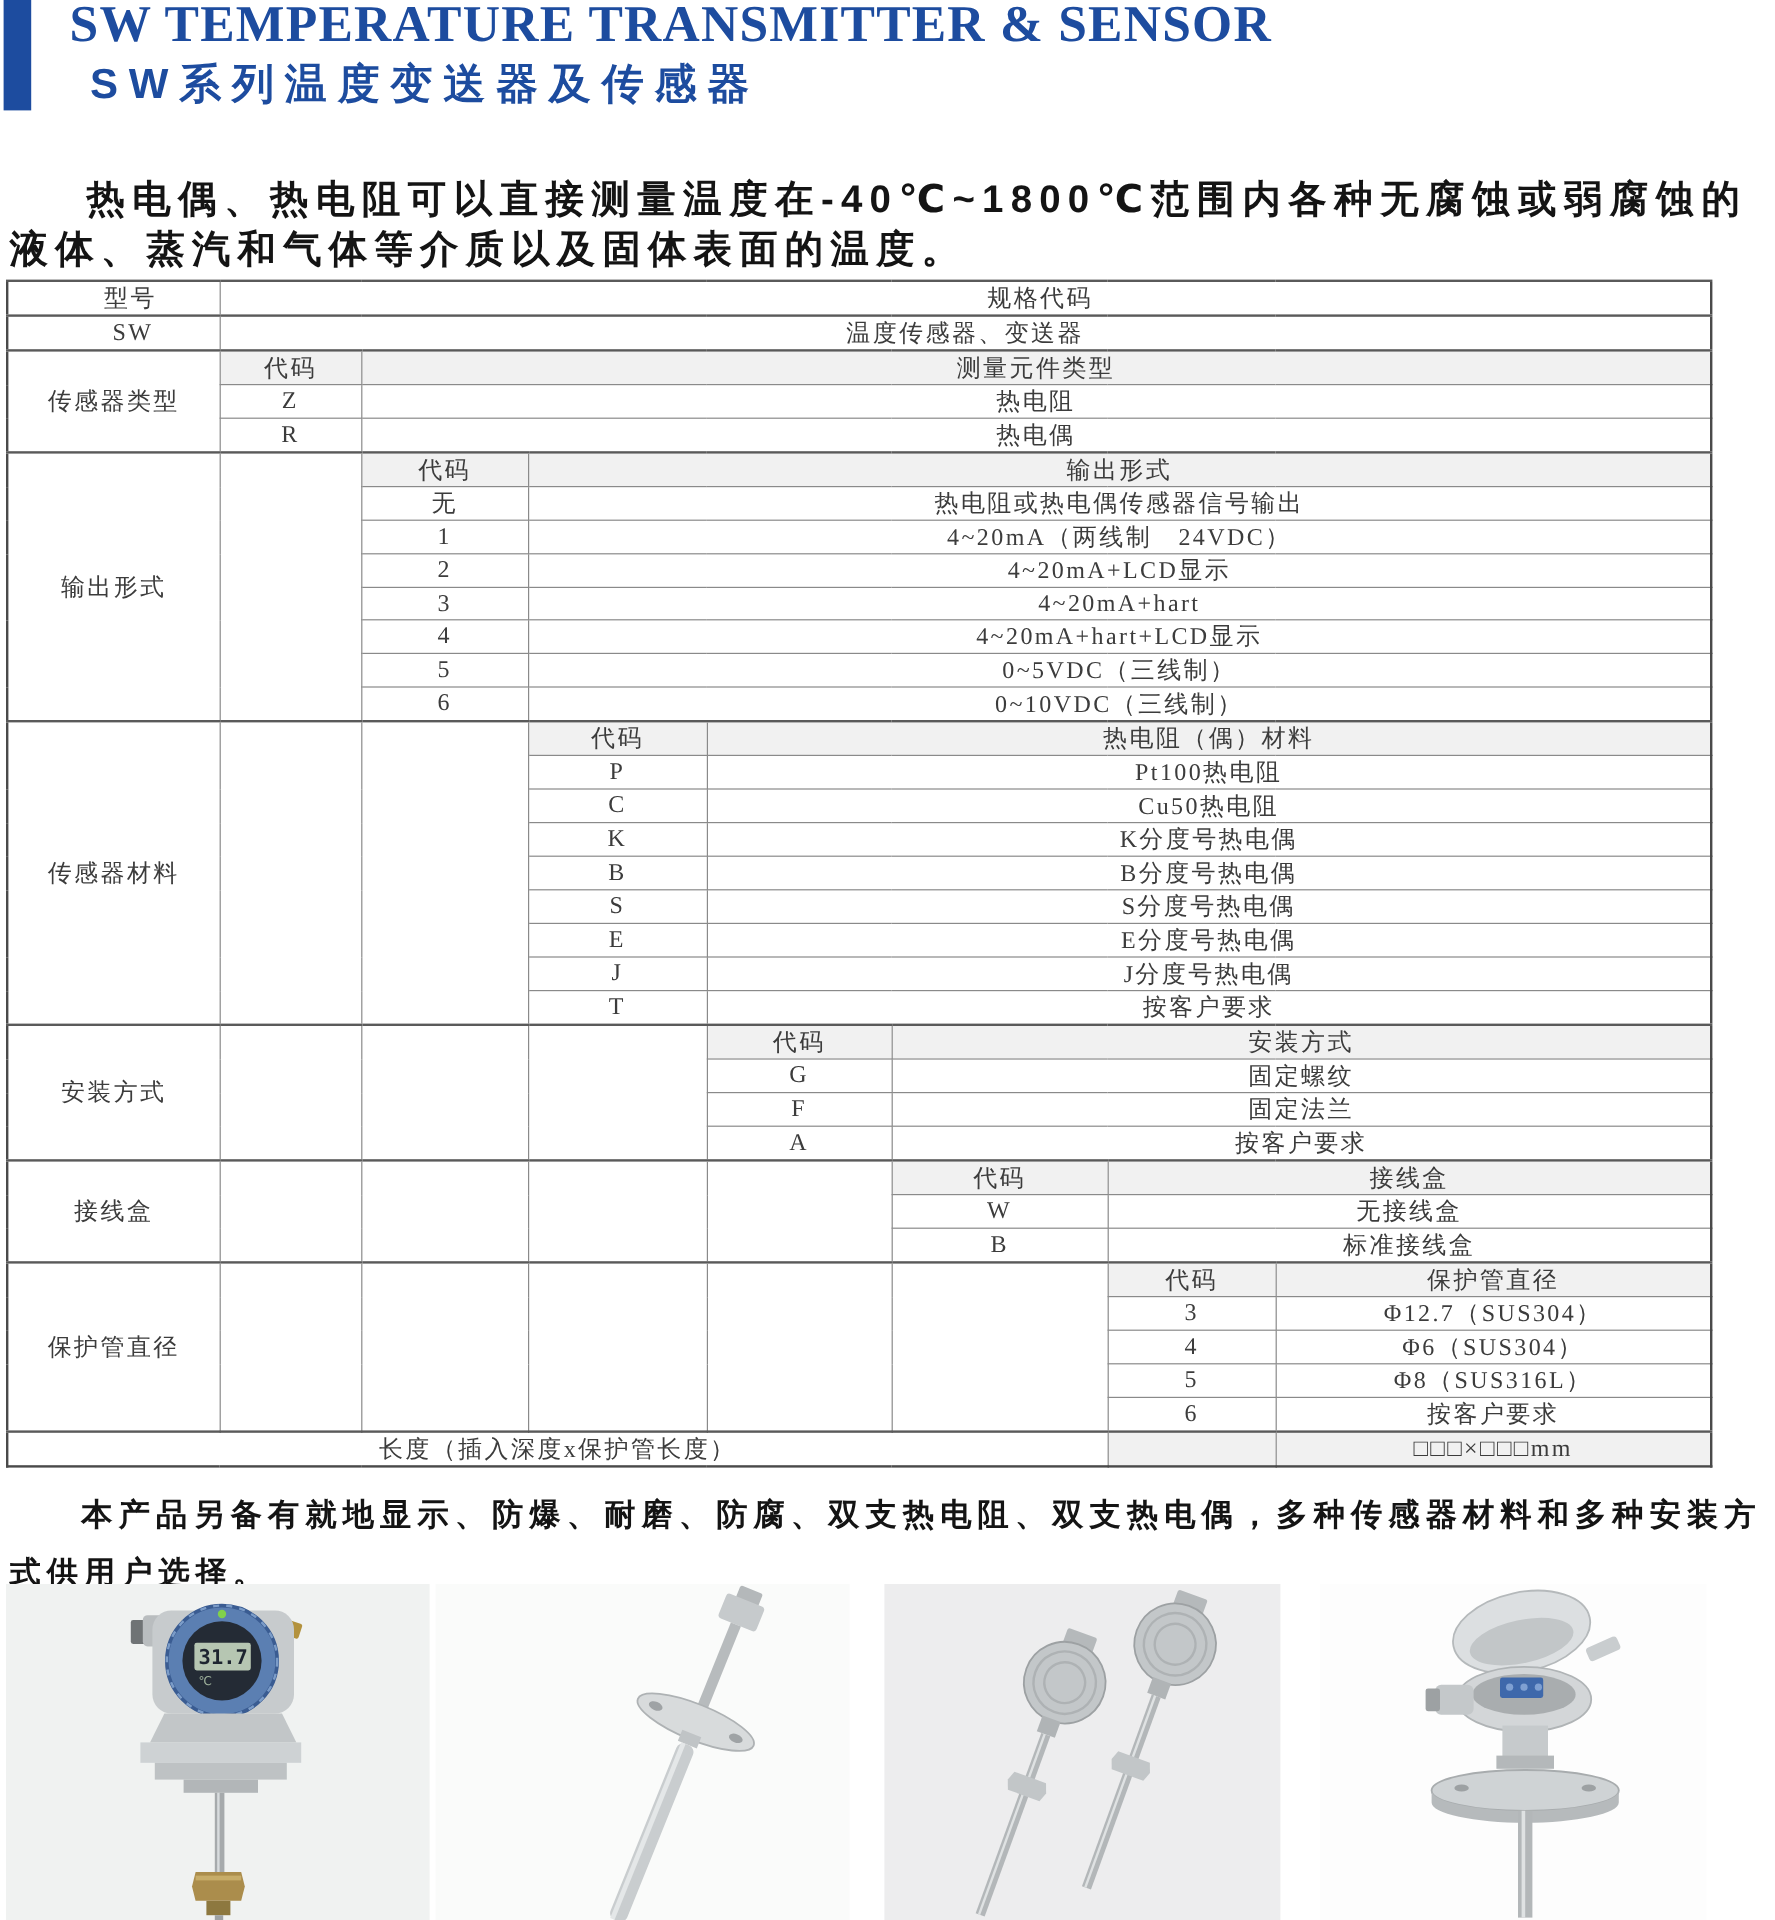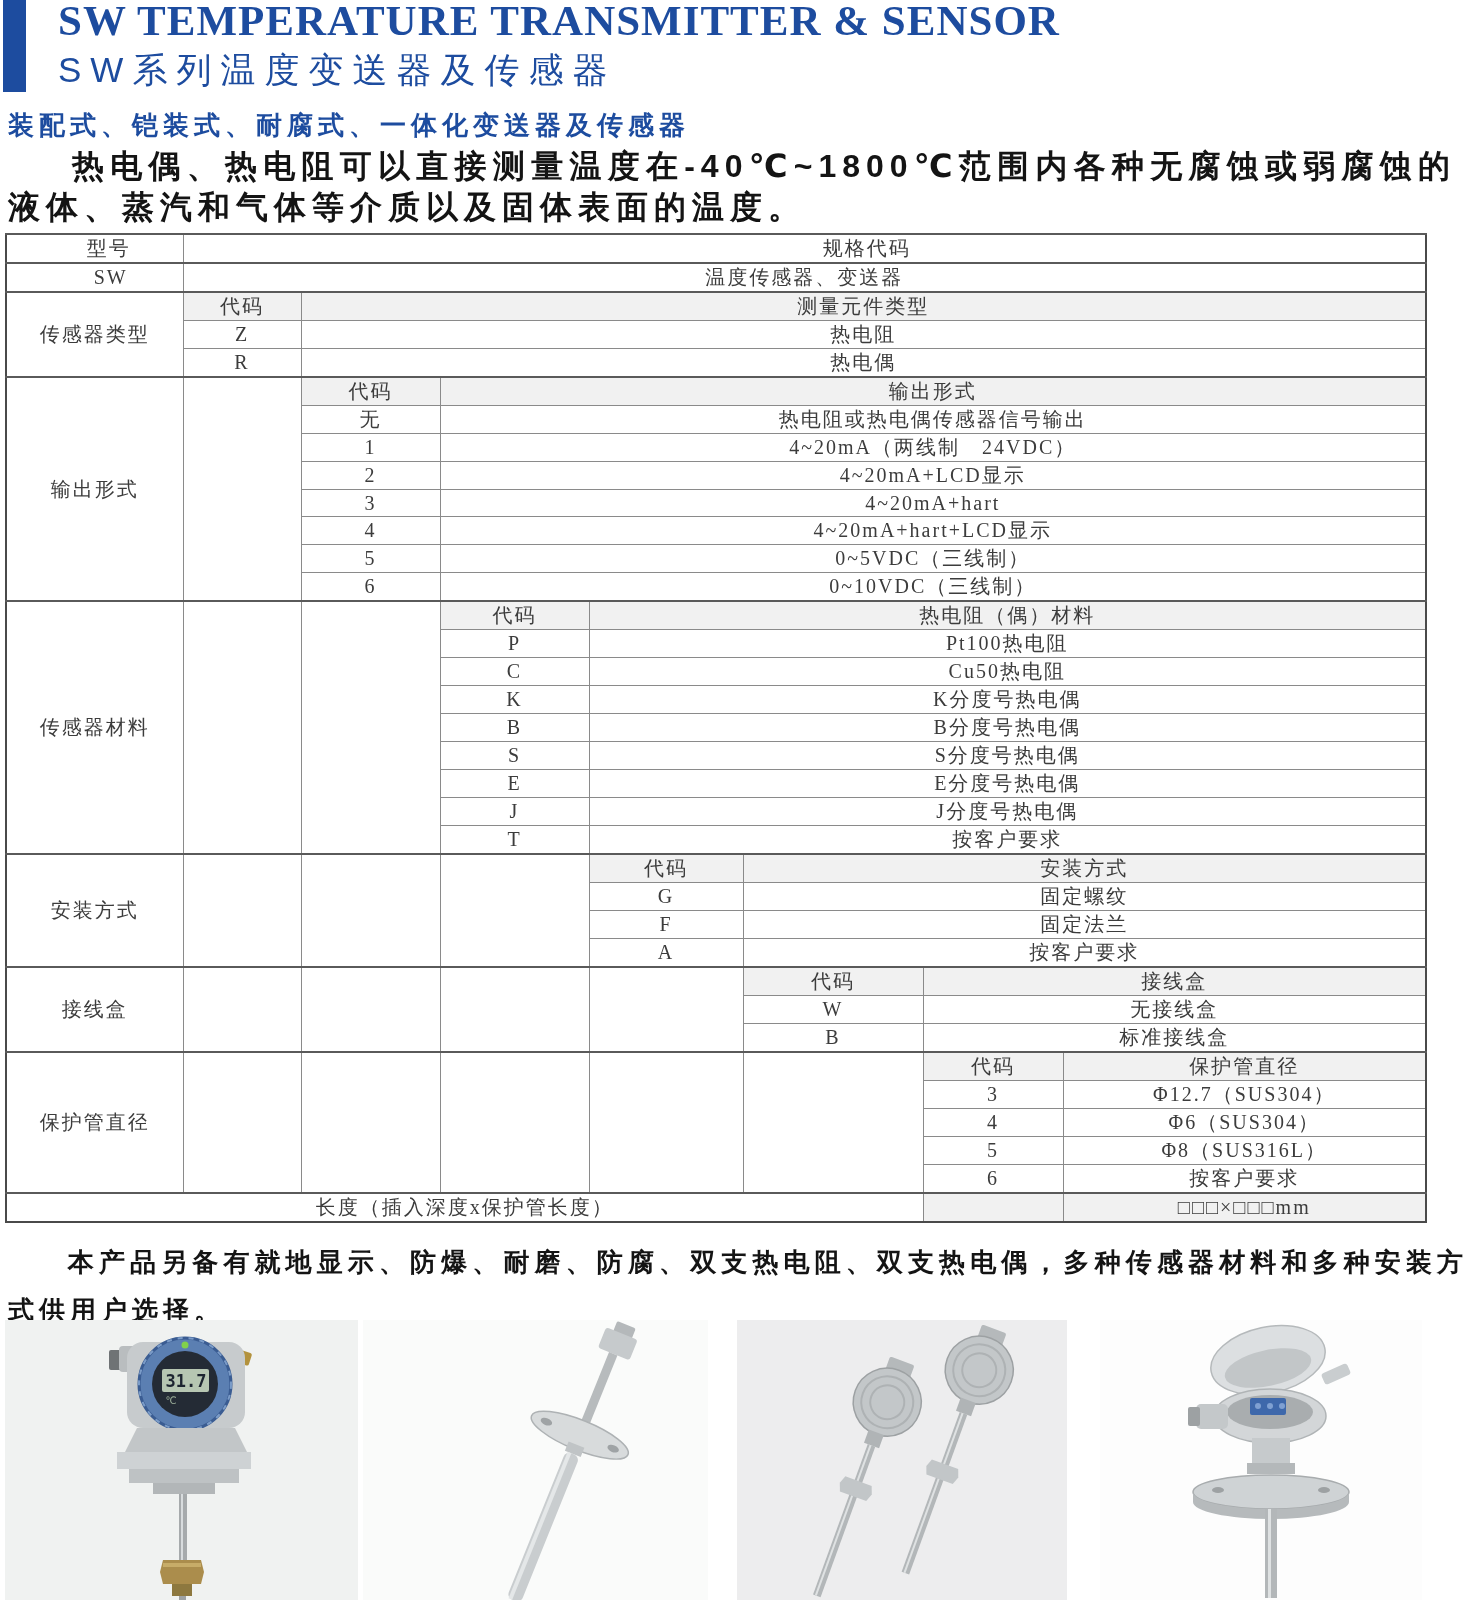--- a/index.html
+++ b/index.html
@@ -7,22 +7,22 @@
   body { width:1479px; height:1600px; position:relative; overflow:hidden;
          font-family:"Liberation Sans","DejaVu Sans",sans-serif; }
 
   .page { position:absolute; inset:0; background:#fff; }
 
   
   .bar { position:absolute; left:3px; top:0; width:23px; height:92px; background:#1d4c9f; }
   .title-en { position:absolute; left:58px; top:-4px; color:#1d4c9f;
               font-family:"Liberation Serif","DejaVu Serif",serif;
               font-weight:bold; font-size:43px; letter-spacing:1px; white-space:nowrap; }
-  .title-zh { position:absolute; left:58px; top:47px; color:#1d4c9f;
-              font-weight:normal; font-size:35px; letter-spacing:9px; white-space:nowrap; }
+  .title-zh { position:absolute; left:75px; top:47px; color:#1d4c9f;
+              font-weight:bold; font-size:35px; letter-spacing:9px; white-space:nowrap; }
   .subtitle { position:absolute; left:8px; top:108px; color:#1d4c9f;
               font-weight:bold; font-size:26px; letter-spacing:5px; white-space:nowrap; }
   .intro { position:absolute; left:8px; top:146px; width:1448px; color:#141414;
            font-weight:bold; font-size:32px; line-height:41px; letter-spacing:6px;
            text-indent:2em; text-align:justify; }
 
   
   table.spec { position:absolute; left:5px; top:233px; width:1420px;
                border-collapse:collapse; table-layout:fixed;
                font-family:"Liberation Serif","DejaVu Serif",serif;
@@ -54,21 +54,20 @@
   .lcd-txt { font-family:"DejaVu Sans Mono","Liberation Mono",monospace; font-weight:bold; }
 </style>
 </head>
 <body>
 
 <div class="page">
 
   <div class="bar"></div>
   <div class="title-en">SW TEMPERATURE TRANSMITTER &amp; SENSOR</div>
   <div class="title-zh">SW系列温度变送器及传感器</div>
-  <div class="subtitle">装配式、铠装式、耐腐式、一体化变送器及传感器</div>
   <div class="intro">热电偶、热电阻可以直接测量温度在-40℃~1800℃范围内各种无腐蚀或弱腐蚀的液体、蒸汽和气体等介质以及固体表面的温度。</div>
 
   <table class="spec">
     <colgroup>
       <col style="width:177px">
         <col style="width:118px">
         <col style="width:139px">
       <col style="width:149px">
         <col style="width:154px">
         <col style="width:180px">

